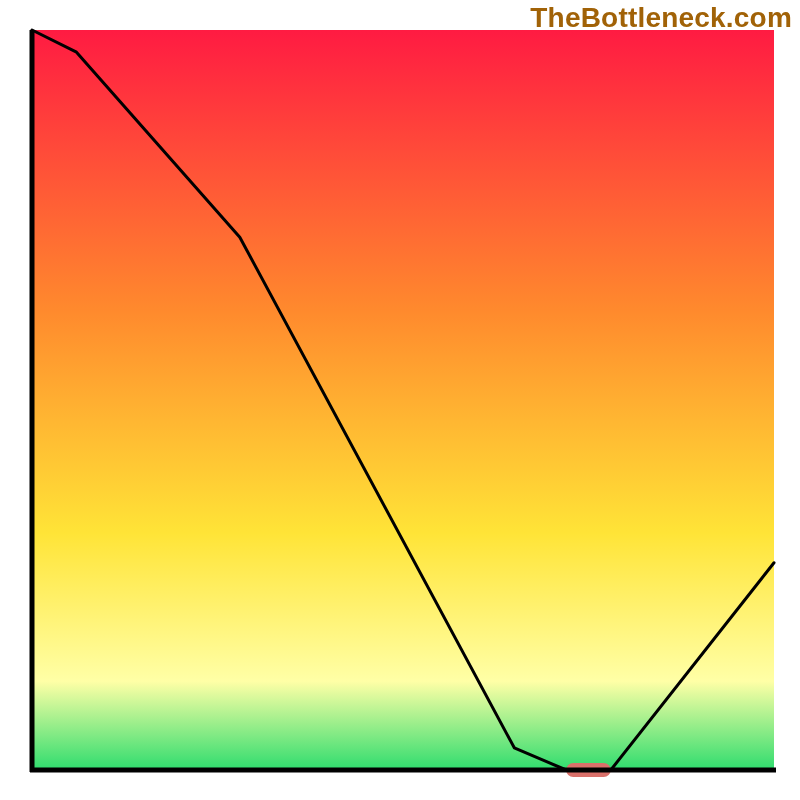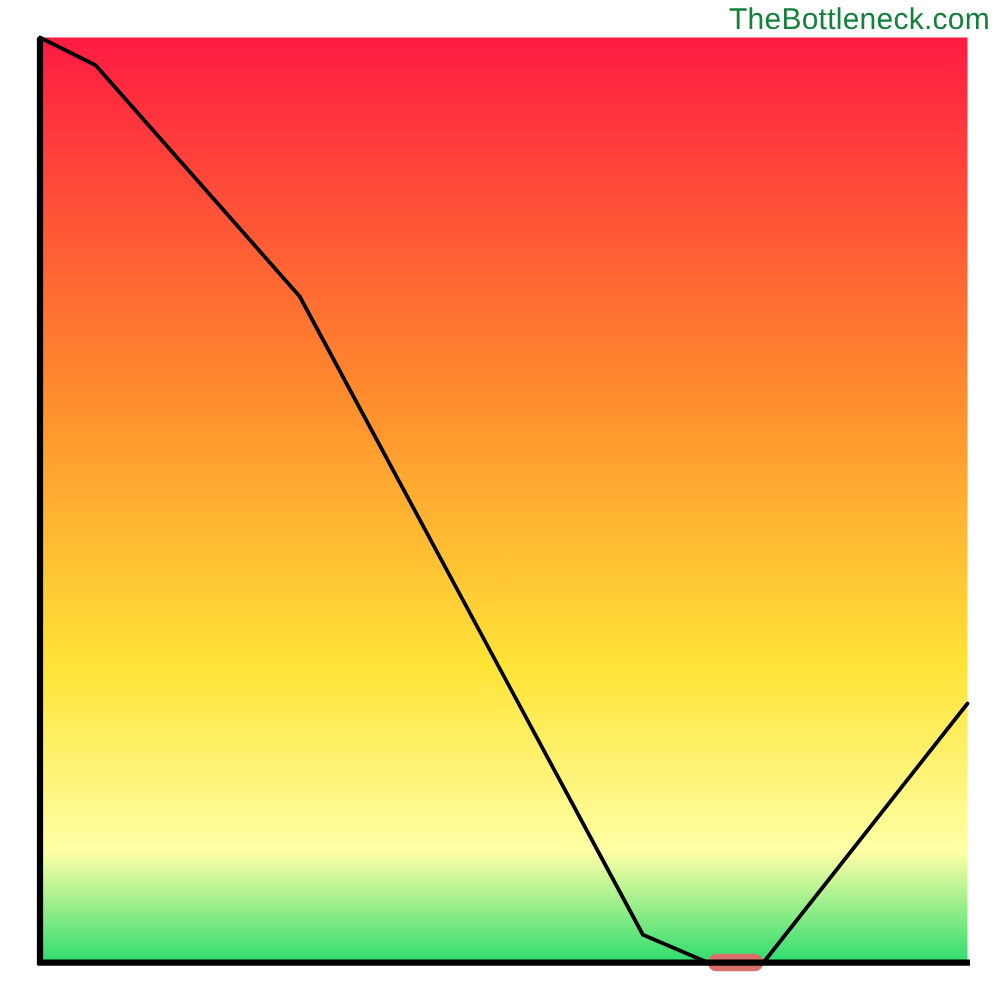--- a/index.html
+++ b/index.html
@@ -13,23 +13,23 @@
   }
   .wrap {
     position: relative;
     width: 800px;
     height: 800px;
   }
   .watermark {
     position: absolute;
     top: 2px;
     right: 8px;
-    font-size: 24px;
-    font-weight: 400;
-    color: #15803d;
+    font-size: 28px;
+    font-weight: 700;
+    color: #a16207;
     letter-spacing: 0.2px;
   }
   svg {
     display: block;
   }
 </style>
 </head>
 <body>
 
 <div class="wrap">

